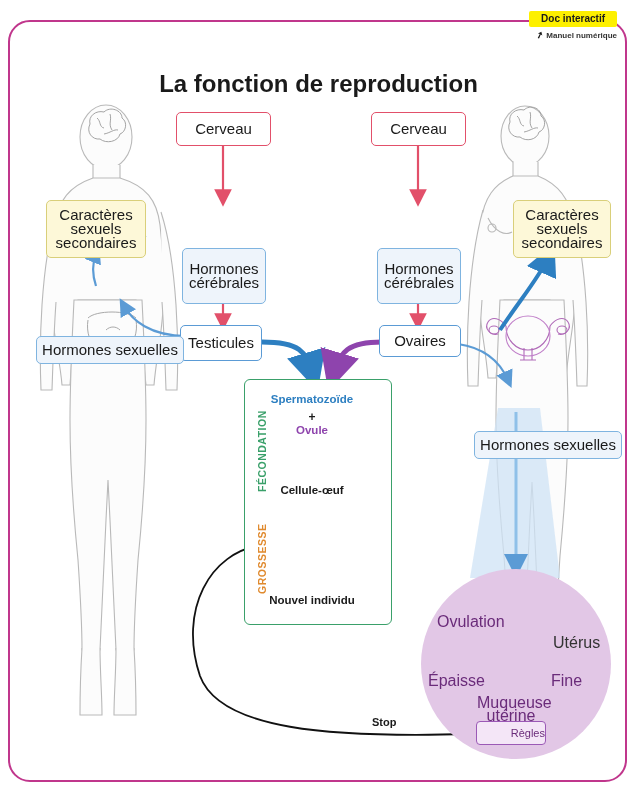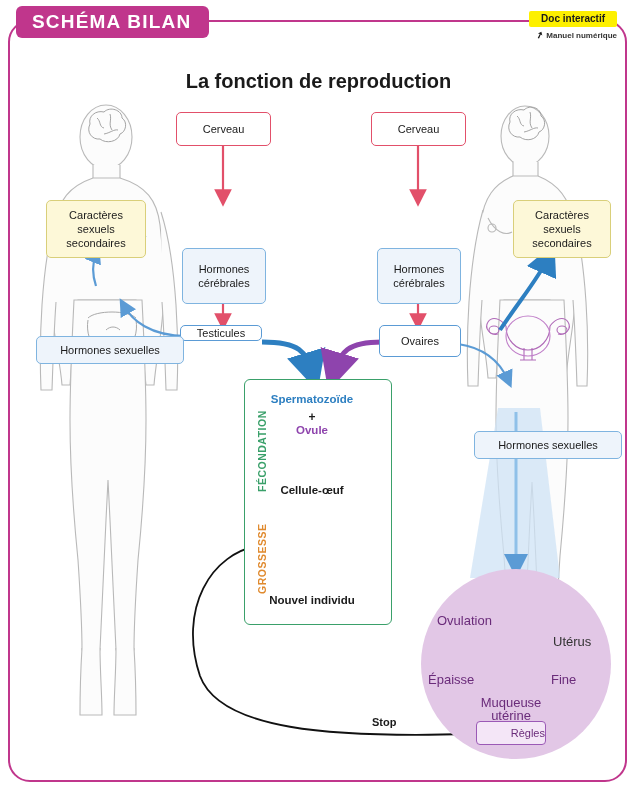--- a/index.html
+++ b/index.html
@@ -90,34 +90,34 @@
     transform: rotate(-20deg);
   }
 
   
   .main-title {
     position: absolute;
     left: 0;
     top: 70px;
     width: 637px;
     text-align: center;
-    font-size: 20px;
+    font-size: 24px;
     font-weight: bold;
     color: #1a1a1a;
   }
 
   
   .box {
     position: absolute;
     box-sizing: border-box;
     display: flex;
     align-items: center;
     justify-content: center;
     text-align: center;
-    font-size: 11px;
+    font-size: 15px;
     color: #1a1a1a;
     line-height: 14px;
     background: #ffffff;
     border-radius: 5px;
   }
   .box-red     { border: 1.4px solid #e2506a; }
   .box-blue    { border: 1.4px solid #7fb4e0; background: #eef4fb; margin-top: 48px; }
   .box-blue-w  { border: 1.4px solid #5b9bd5; background: #ffffff; }
   .box-yellow  { border: 1.4px solid #d9cf7a; background: #fdf8d8; }
 
@@ -173,21 +173,21 @@
     position: absolute;
     left: 421px;
     top: 569px;
     width: 190px;
     height: 190px;
     border-radius: 50%;
     background: #e2c7e6;
   }
   .cyc-text {
     position: absolute;
-    font-size: 13px;
+    font-size: 16px;
     color: #6a2b7a;
     white-space: nowrap;
   }
   .cyc-ovulation { left: 437px; top: 613px; }
   .cyc-uterus    { left: 553px; top: 634px; color: #333; }
   .cyc-epaisse   { left: 428px; top: 672px; }
   .cyc-fine      { left: 551px; top: 672px; }
   .cyc-muqueuse  { left: 477px; top: 696px; text-align: center; width: 68px; color: #6a2b7a; line-height: 13px; }
   .regles-box {
     position: absolute;
@@ -350,44 +350,41 @@
     </g>
 
     <g stroke="#7d4a8c" stroke-width="1.1" fill="#f6eef8">
       <path d="M500,602 C496,622 506,640 524,644 C542,648 556,636 556,616 C556,600 546,590 532,588
                C520,586 504,590 500,602 Z"></path>
       <path d="M500,602 C492,592 486,588 482,592 M556,610 C562,598 566,592 570,596"></path>
       <ellipse cx="522" cy="618" rx="9" ry="12" fill="#ffffff"></ellipse>
     </g>
   </svg>
 
-  <div class="banner">
-    <span class="banner-text">SCHÉMA BILAN</span>
-  </div>
 
   <div class="doc-badge">
     <span class="yellow">Doc interactif</span>
     <div class="sub">
       <span class="cursor-glyph">➚</span>
       <span>Manuel numérique</span>
     </div>
   </div>
 
   <div class="main-title">La fonction de reproduction</div>
 
   <div class="box box-red" style="left:176px; top:112px; width:95px; height:34px;">
     <span>Cerveau</span>
   </div>
 
   <div class="box box-blue" style="left:182px; top:200px; width:84px; height:56px; flex-direction:column;">
     <span>Hormones</span>
     <span>cérébrales</span>
   </div>
 
-  <div class="box box-blue-w" style="left:180px; top:325px; width:82px; height:16px;">
+  <div class="box box-blue-w" style="left:180px; top:325px; width:82px; height:36px;">
     <span>Testicules</span>
   </div>
 
   <div class="box box-yellow" style="left:46px; top:200px; width:100px; height:58px; flex-direction:column;">
     <span>Caractères</span>
     <span>sexuels</span>
     <span>secondaires</span>
   </div>
 
   <div class="box box-blue" style="left:36px; top:288px; width:148px; height:28px;">

